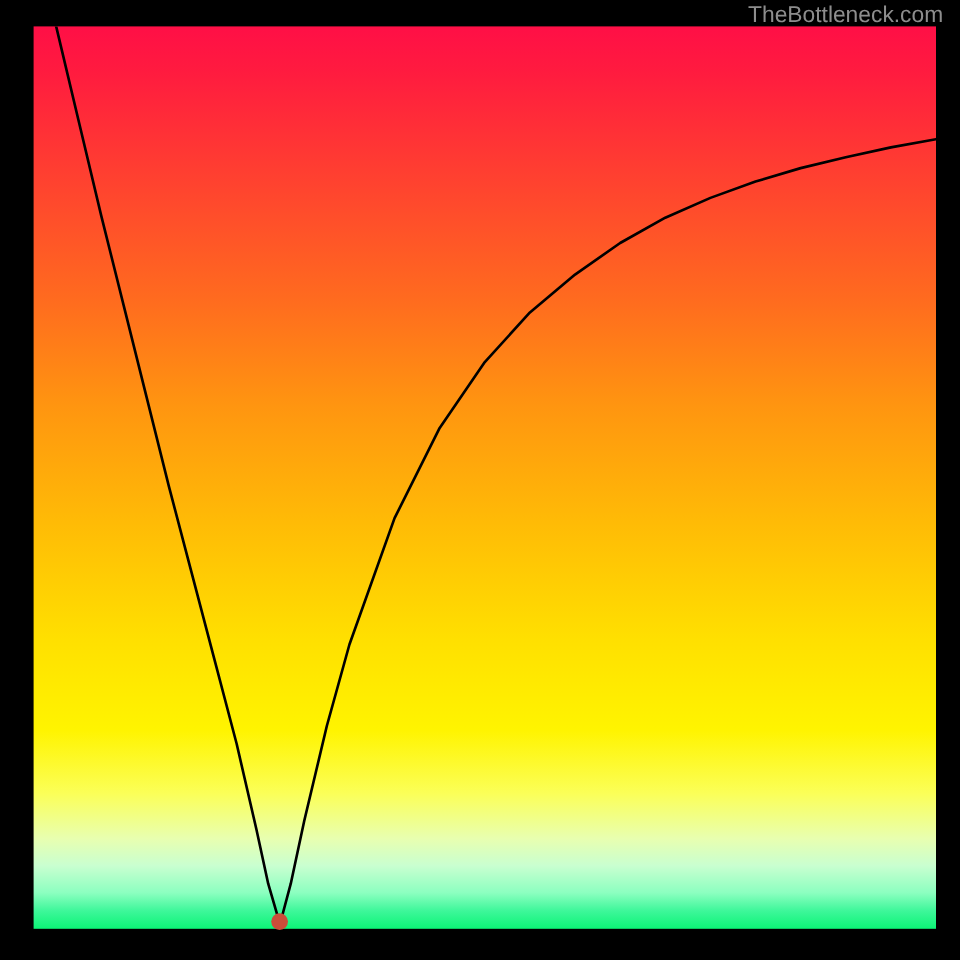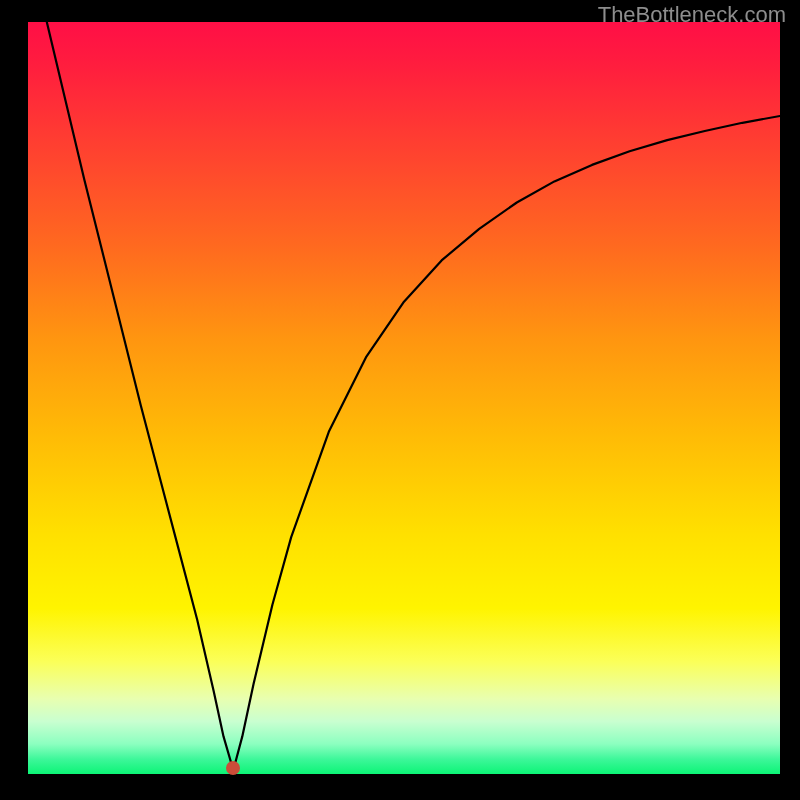--- a/index.html
+++ b/index.html
@@ -39,21 +39,21 @@
       #8cffc0 96%,
       #3ef79a 98%,
       #0cf476 100%
     );
   }
   .watermark {
     position: absolute;
     top: 2px;
     right: 14px;
     color: #8d8d8d;
-    font-size: 22px;
+    font-size: 19px;
     font-weight: 400;
     letter-spacing: 0px;
     user-select: none;
   }
   svg.curve {
     position: absolute;
     left: 0; top: 0;
   }
   .marker {
     position: absolute;

